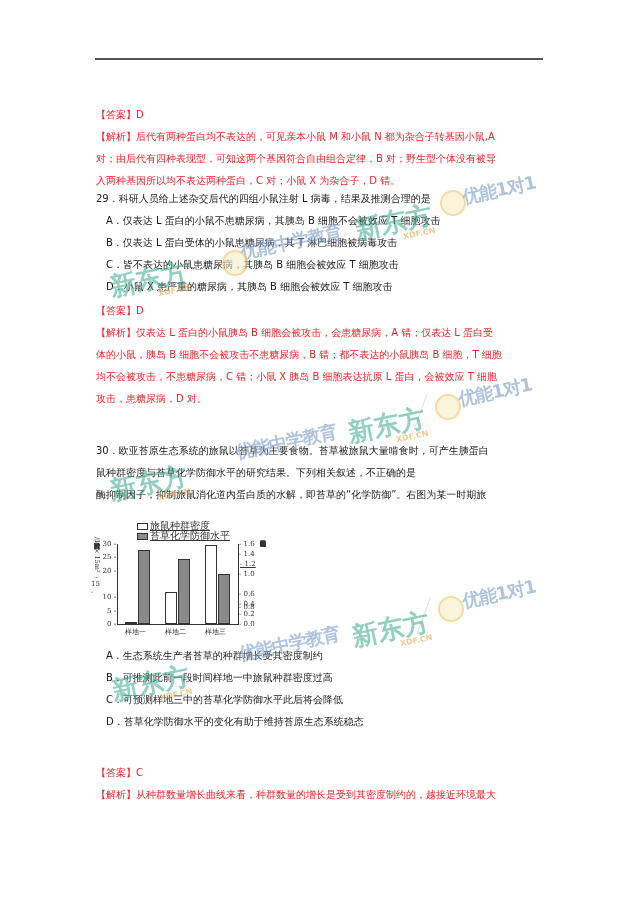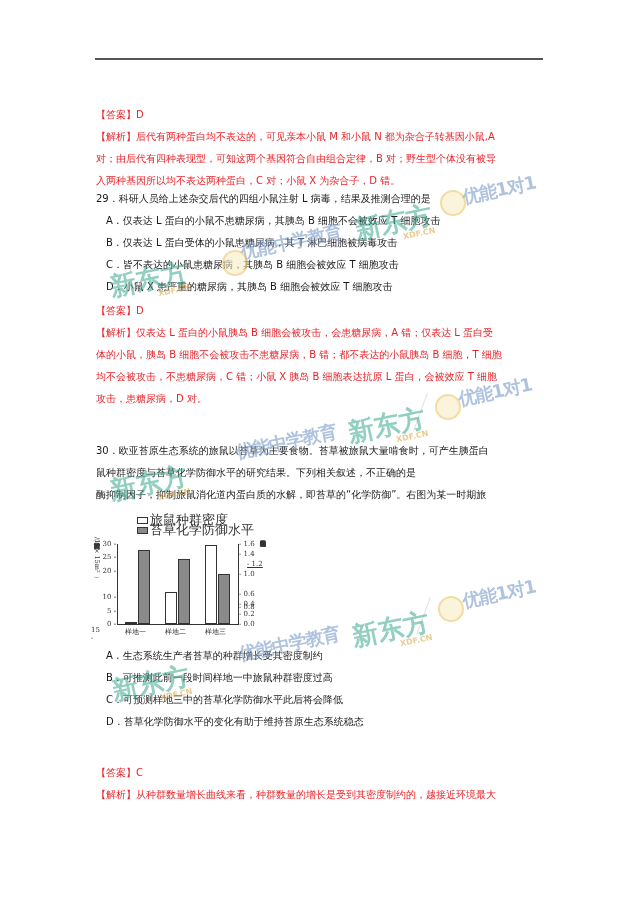--- a/index.html
+++ b/index.html
@@ -12,21 +12,21 @@
   .opt { padding-left: 10px; }
   .watermark { position: absolute; pointer-events: none; opacity: 0.55; }
   .wm-xdf { color: #3aa88e; font-weight: bold; font-size: 26px; transform: rotate(-12deg); }
   .wm-xdf small { display:block; font-size: 8px; color:#d9a33a; text-align:right; margin-top:-6px; }
   .wm-yn { color: #6f93c4; font-weight: bold; font-size: 18px; transform: rotate(-12deg); letter-spacing: -1px;
            text-shadow: 0 0 1px #fff; }
   .wm-circle { width: 22px; height: 22px; border-radius: 50%; border: 2px solid #e6c15a; background:#f9ecc0; }
   .wm-slash { width: 1px; height: 40px; background: #ccc; transform: rotate(20deg); }
   
   .chart { position: absolute; left: 92px; top: 515px; width: 180px; height: 130px; font-family: "DejaVu Serif", serif; }
-  .legend { position: absolute; left: 45px; top: 0; font-size: 13px; line-height: 10px; color:#333; }
+  .legend { position: absolute; left: 45px; top: 6px; font-size: 10px; line-height: 10px; color:#333;text-decoration:underline; }
   .legend-item { display: flex; align-items: center; gap: 2px; }
   .sw { width: 9px; height: 5px; border: 1px solid #333; display:inline-block; }
   .plot { position: absolute; left: 25px; top: 29px; width: 120px; height: 80px; border-left: 1px solid #333; border-right:1px solid #333; border-bottom: 1px solid #333; }
   .bar { position: absolute; bottom: 0; width: 12px; border: 1px solid #333; box-sizing: border-box; }
   .bar.a { background: #fff; }
   .bar.b { background: #8a8a8a; }
   .ytick { position: absolute; font-size: 7px; color:#333; }
   .xcat { position: absolute; top: 112px; font-size: 7px; color:#333; }
   .ylab { position: absolute; font-size: 6.5px; color:#333; writing-mode: vertical-rl; }
 </style>
@@ -87,31 +87,31 @@
       <div class="bar a" style="height: 78.6667px; left: 87px;"></div>
       <div class="bar b" style="height: 50px; left: 100px;"></div>
     </div>
   <div id="xcats"></div>
 <div class="xcat" style="left: 33px;">样地一</div>
     <div class="xcat" style="left: 73px;">样地二</div>
     <div class="xcat" style="left: 113px;">样地三</div>
     <div class="ytick" style="right: 156px; top: 105px;">0 -</div>
     <div class="ytick" style="right: 156px; top: 91.6667px;">5 -</div>
     <div class="ytick" style="right: 156px; top: 78.3333px;">10 -</div>
-    <div class="ytick" style="right: 172px; top: 65px; margin-top: 46px;">15 -</div>
+    <div class="ytick" style="right: 172px; top: 65px;">15 -</div>
     <div class="ytick" style="right: 156px; top: 51.6667px;">20 -</div>
     <div class="ytick" style="right: 156px; top: 38.3333px;">25 -</div>
     <div class="ytick" style="right: 156px; top: 25px;">30 -</div>
     <div class="ytick" style="left: 147px; top: 105px;">- 0.0</div>
     <div class="ytick" style="left: 147px; top: 95px;">- 0.2</div>
     <div class="ytick" style="left: 147px; top: 85px;">- 0.4</div>
     <div class="ytick" style="left: 147px; top: 75px;">- 0.6</div>
     <div class="ytick" style="left: 147px; top: 65px; margin-top: 23px;">- 0.8</div>
     <div class="ytick" style="left: 147px; top: 55px;">- 1.0</div>
-    <div class="ytick" style="left: 155px; top: 45px; text-decoration: underline;">- 1.2</div>
+    <div class="ytick" style="left: 148px; top: 45px; text-decoration: underline;">- 1.2</div>
     <div class="ytick" style="left: 147px; top: 35px;">- 1.4</div>
     <div class="ytick" style="left: 147px; top: 25px;">- 1.6</div>
   </div>
 
 <div class="block" style="top:645px;">
   <div class="line opt">A．生态系统生产者苔草的种群增长受其密度制约</div>
   <div class="line opt">B．可推测此前一段时间样地一中旅鼠种群密度过高</div>
   <div class="line opt">C．可预测样地三中的苔草化学防御水平此后将会降低</div>
   <div class="line opt">D．苔草化学防御水平的变化有助于维持苔原生态系统稳态</div>
 </div>

